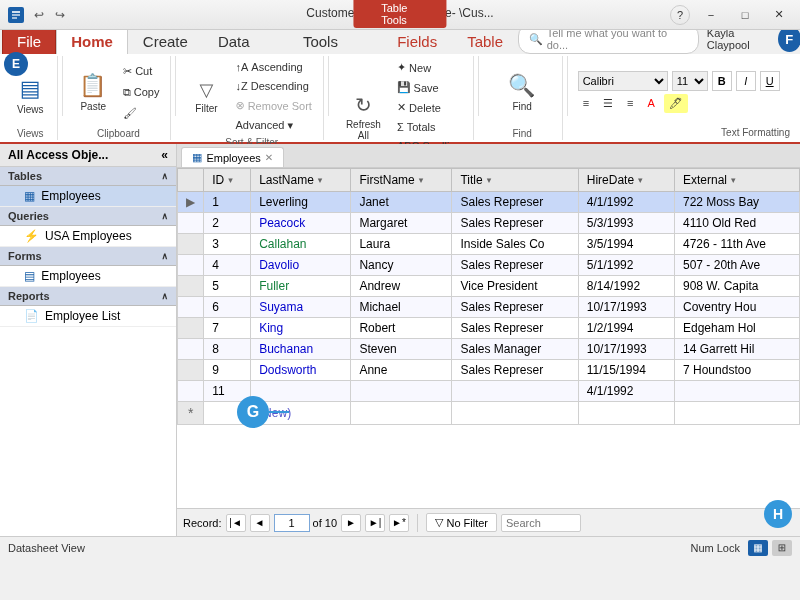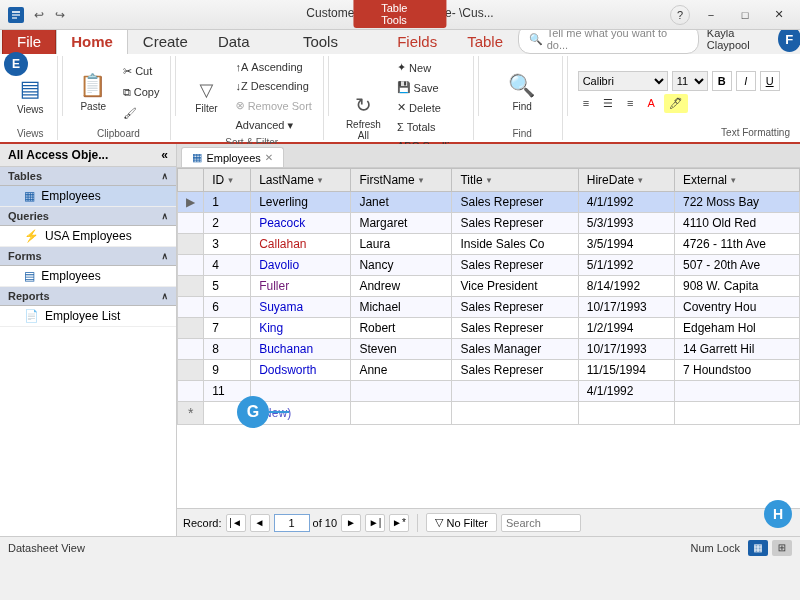--- a/index.html
+++ b/index.html
@@ -641,39 +641,39 @@
               <td>2</td>
               <td style="color: rgb(0, 0, 204);">Peacock</td>
               <td>Margaret</td>
               <td>Sales Represer</td>
               <td>5/3/1993</td>
               <td>4110 Old Red</td>
             </tr>
             <tr>
               <td class="row-selector"></td>
               <td>3</td>
-              <td style="color: #b91c1c;">Callahan</td>
+              <td style="color: #15803d;">Callahan</td>
               <td>Laura</td>
               <td>Inside Sales Co</td>
               <td>3/5/1994</td>
               <td>4726 - 11th Ave</td>
             </tr>
             <tr>
               <td class="row-selector"></td>
               <td>4</td>
               <td style="color: rgb(0, 0, 204);">Davolio</td>
               <td>Nancy</td>
               <td>Sales Represer</td>
               <td>5/1/1992</td>
               <td>507 - 20th Ave</td>
             </tr>
             <tr>
               <td class="row-selector"></td>
               <td>5</td>
-              <td style="color: #701a75;">Fuller</td>
+              <td style="color: #15803d;">Fuller</td>
               <td>Andrew</td>
               <td>Vice President</td>
               <td>8/14/1992</td>
               <td>908 W. Capita</td>
             </tr>
             <tr>
               <td class="row-selector"></td>
               <td>6</td>
               <td style="color: rgb(0, 0, 204);">Suyama</td>
               <td>Michael</td>

